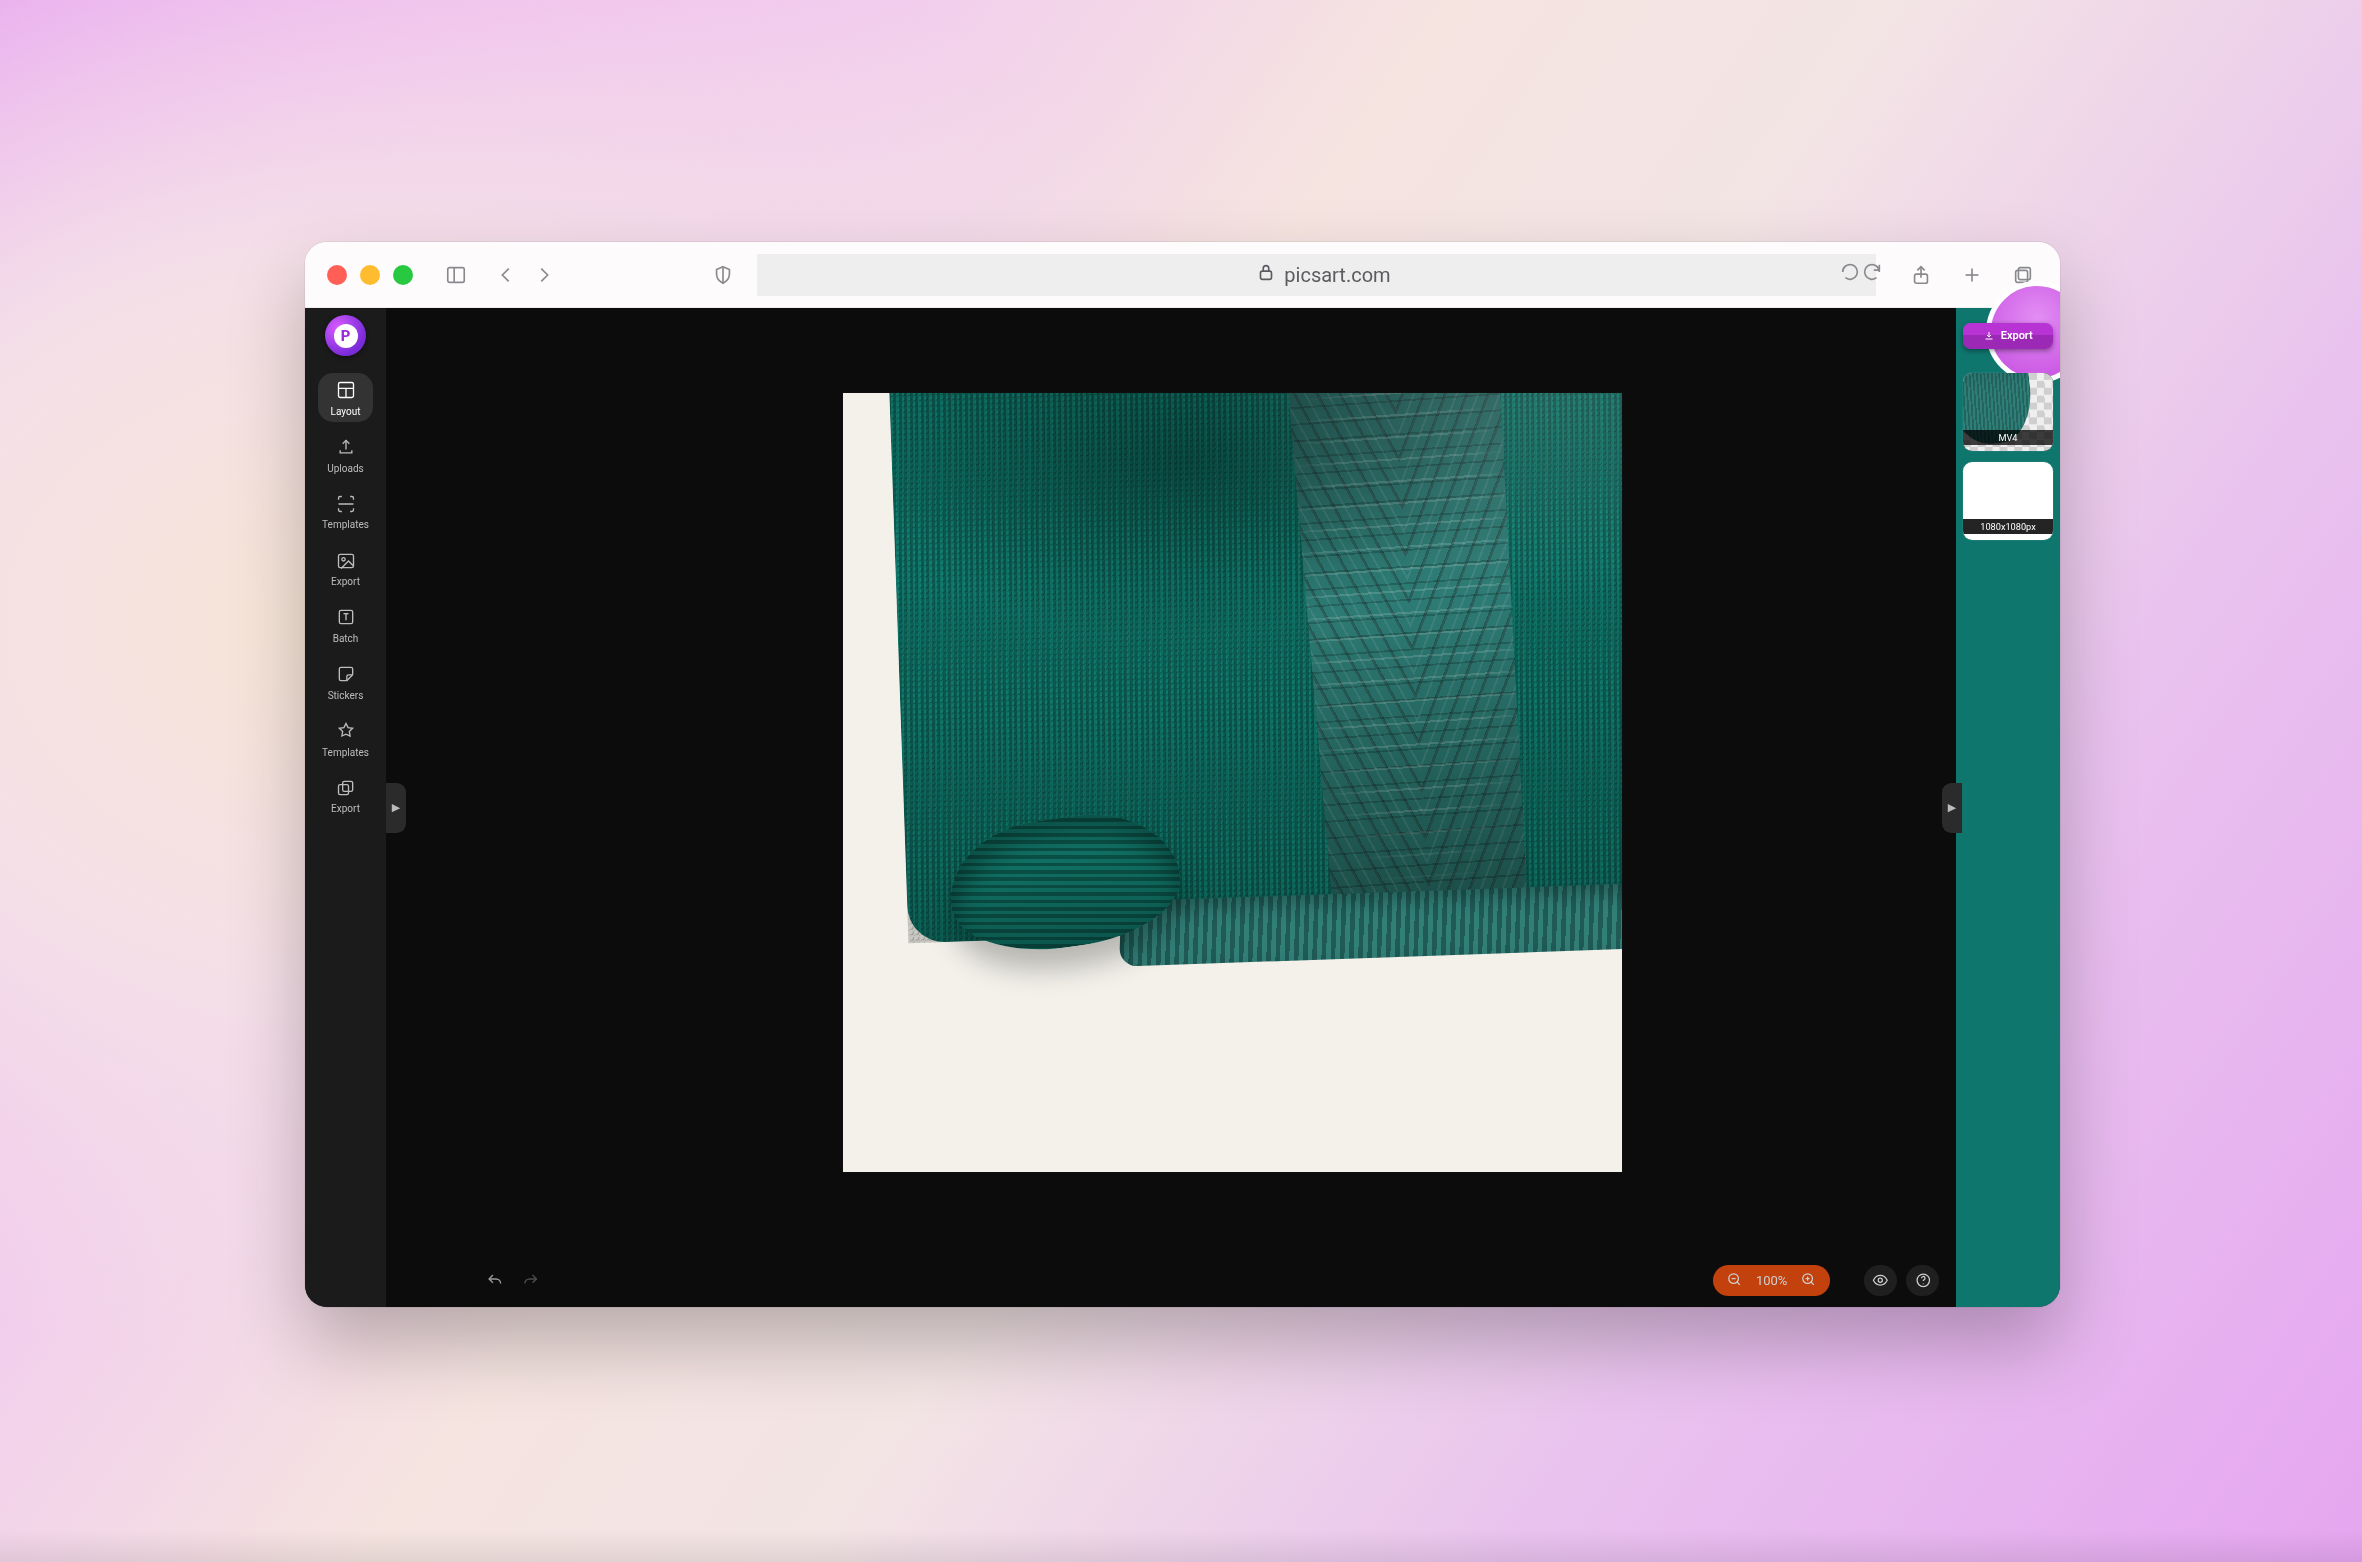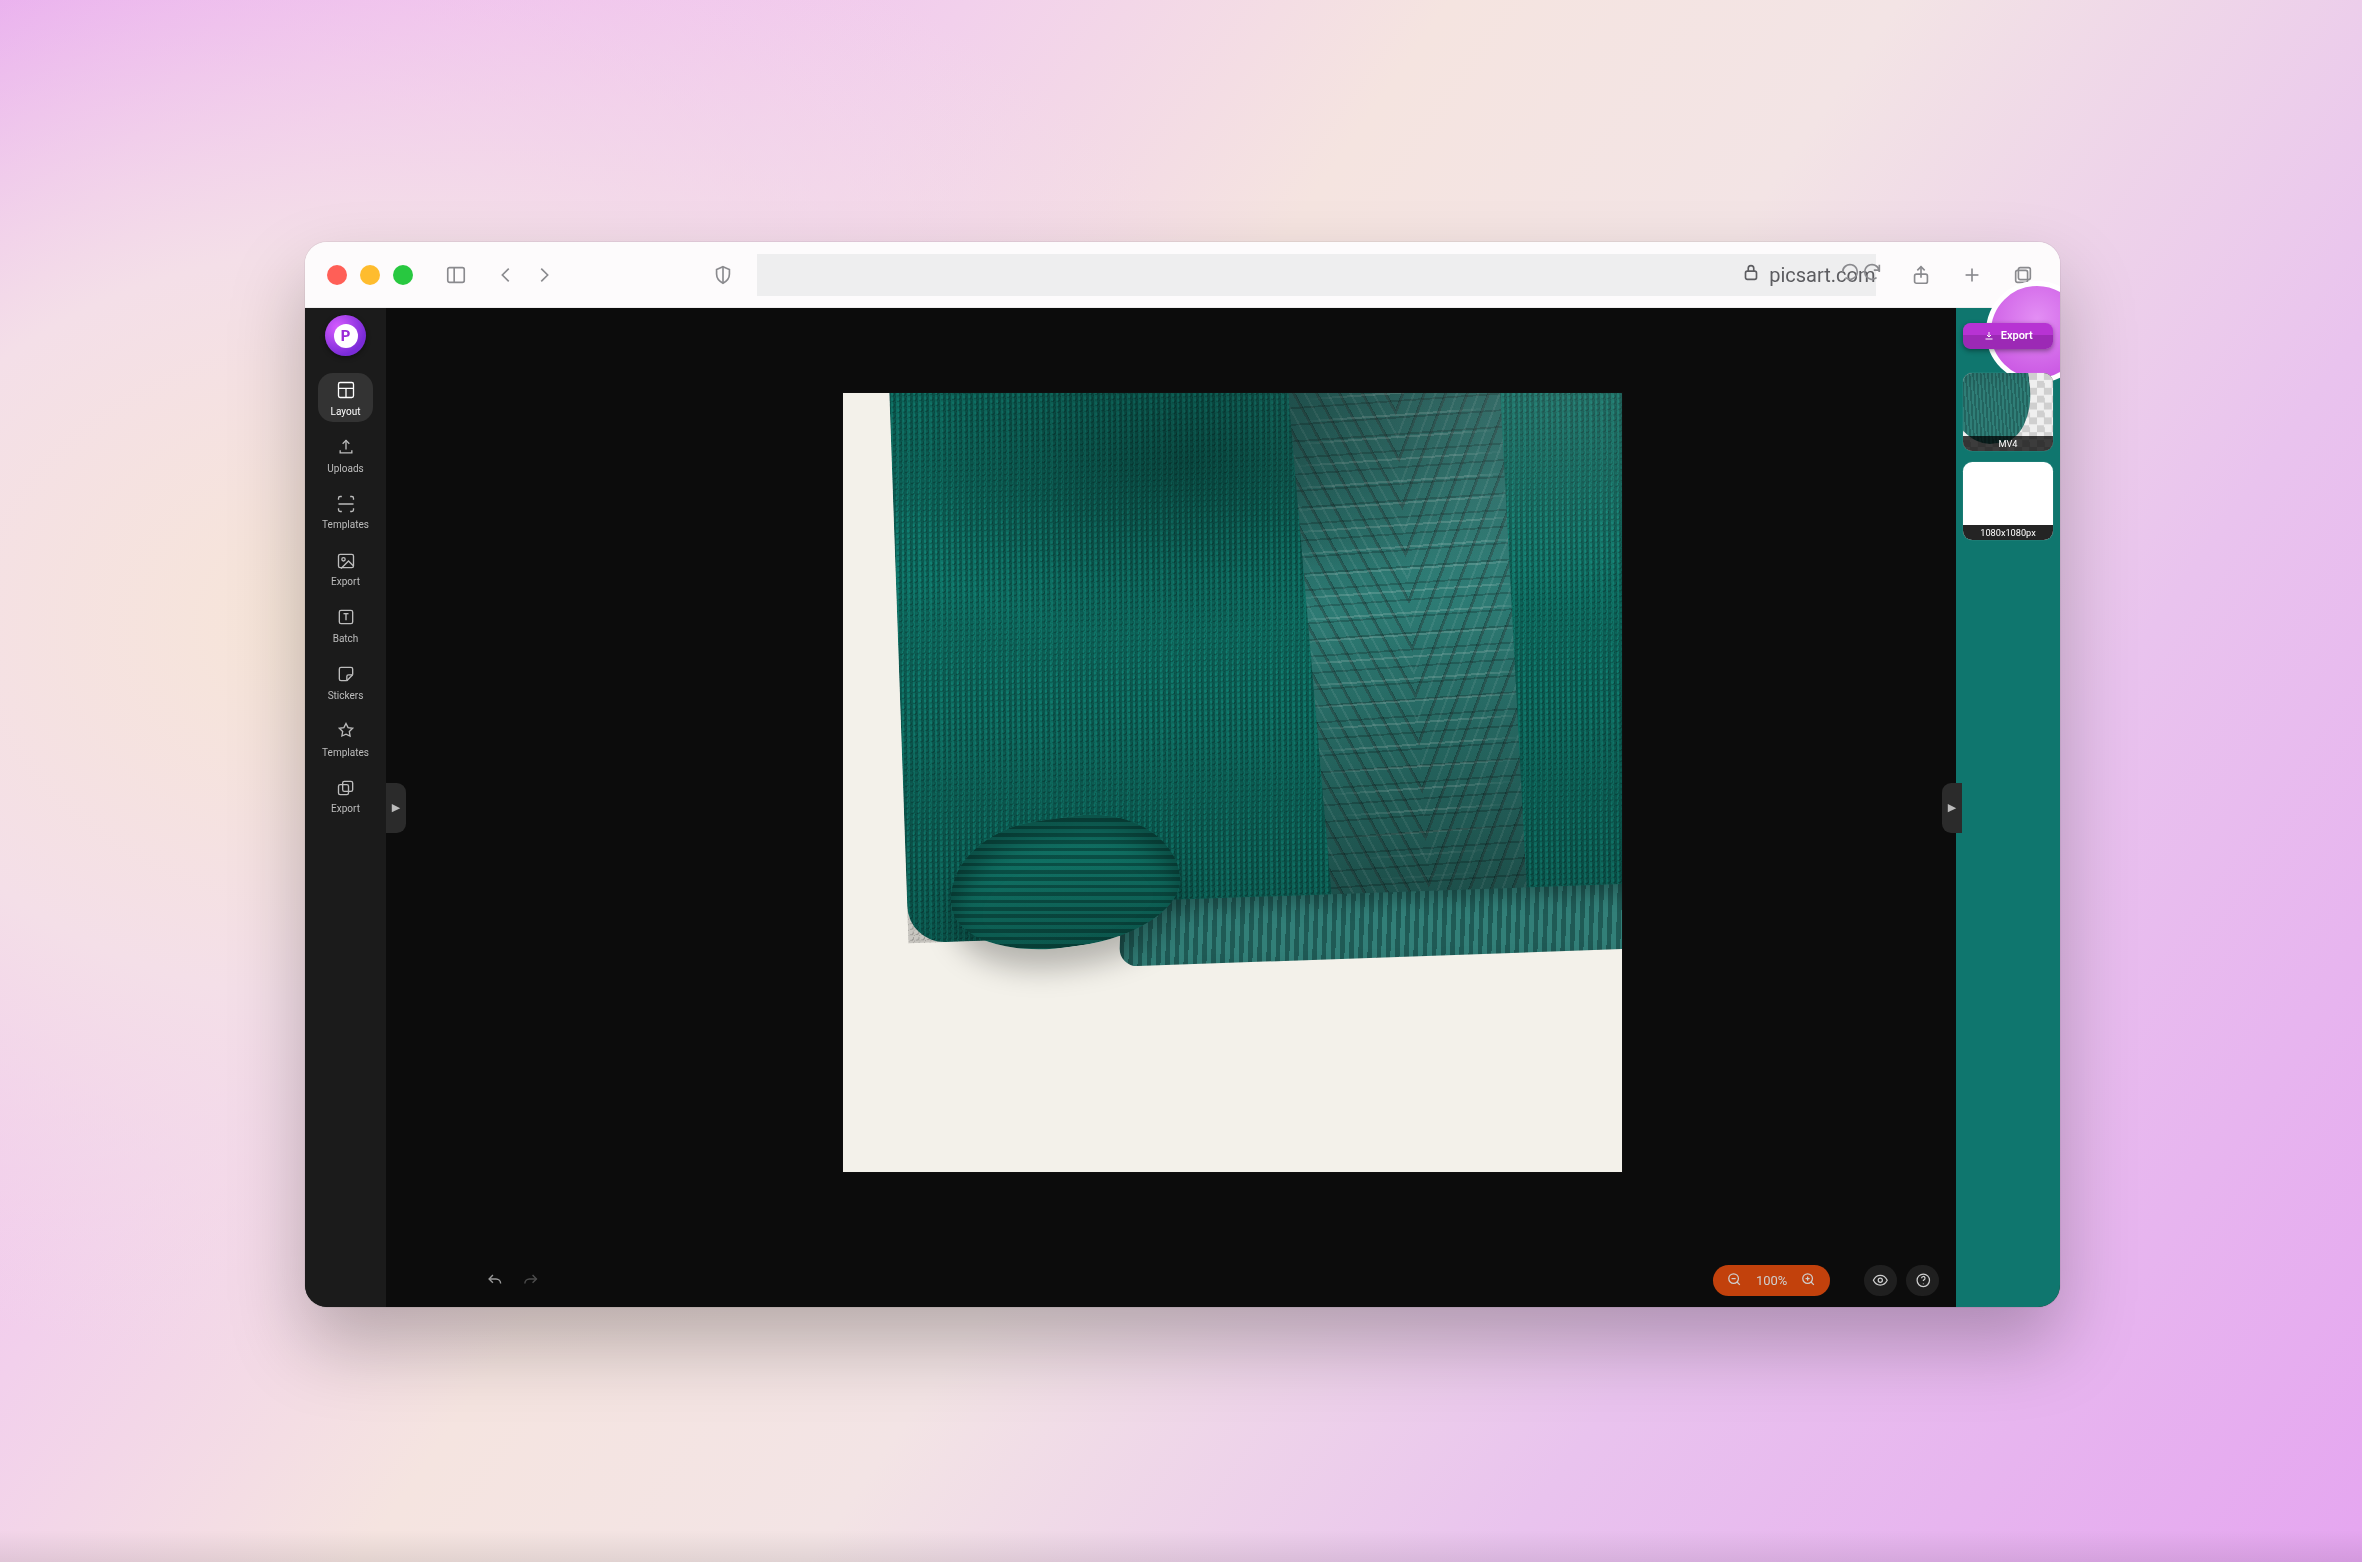--- a/index.html
+++ b/index.html
@@ -49,21 +49,21 @@
   .traffic .r{background:#ff5f57;} .traffic .y{background:#febc2e;} .traffic .g{background:#28c840;}
   .chrome .icon-btn{
     width:31px; height:31px; display:flex; align-items:center; justify-content:center;
     color:#8a8a8e; border-radius:5.5px;
   }
   .urlbar{
     flex:1;
     height:42px;
     background:#eeeeef;
     border-radius:0;
-    display:flex; align-items:center; justify-content:flex-end;
+    display:flex; align-items:center; justify-content:center;
     position:relative;
     color:#5c5c60;
     font-size:20px;
     padding-left:13px;
   }
   .urlbar .lock{ margin-right:7.4px; }
   .urlbar .reload{ position:absolute; right:14.8px; color:#8a8a8e;}
   .chrome svg{ width:22px; height:22px; stroke:currentColor; fill:none; stroke-width:1.8;}
   .chrome-right{ display:flex; gap:20px; margin-left:11px;}
   .nav-arrows{ display:flex; gap:7.4px; }
@@ -269,21 +269,21 @@
     box-shadow:0 1.8px 5.5px rgba(0,0,0,.4);
   }
   .export-btn svg{width:12px;height:12px;stroke:#fff;fill:none;stroke-width:2;}
   .layers{ position:absolute; top:65px; left:7.4px; right:7.4px; display:flex; flex-direction:column; gap:11px;}
   .layer{
     height:78px; border-radius:9.2px; overflow:hidden;
     background:#2a2a2a; position:relative;
     box-shadow:0 0 0 0.9px rgba(255,255,255,.05);
   }
   .layer .cap{
-    position:absolute; left:0; right:0; bottom:0;
+    position:absolute; left:0; right:0; bottom:6px;
     background:rgba(0,0,0,.75); color:#fff;
     font-size:9.2px; text-align:center; padding:1.8px 0;
   }
   .layer.img .thumb{
     position:absolute; inset:0;
     background:
       repeating-conic-gradient(#cfcfcf 0 25%, #efefef 0 50%);
     background-size:14.8px 14.8px;
   }
   .layer.img .thumb::after{

